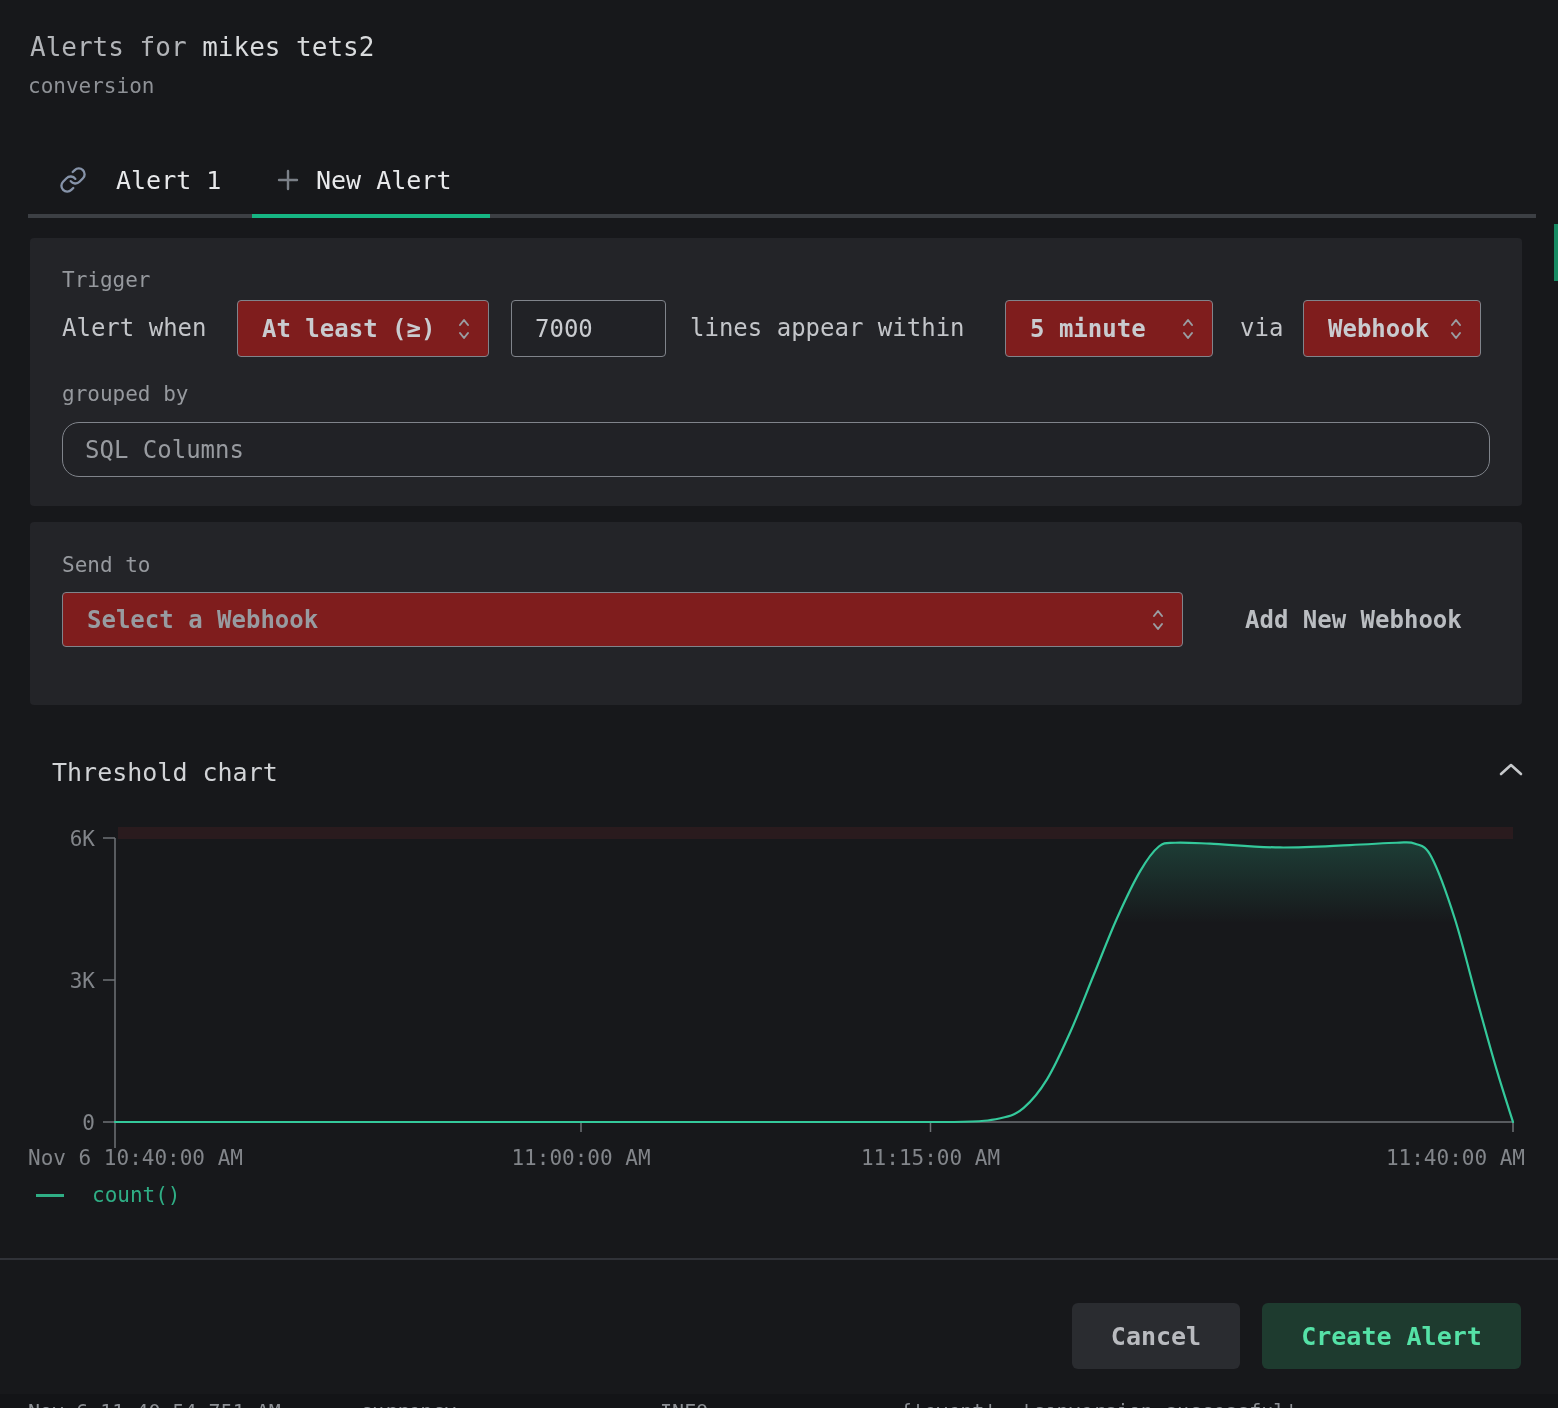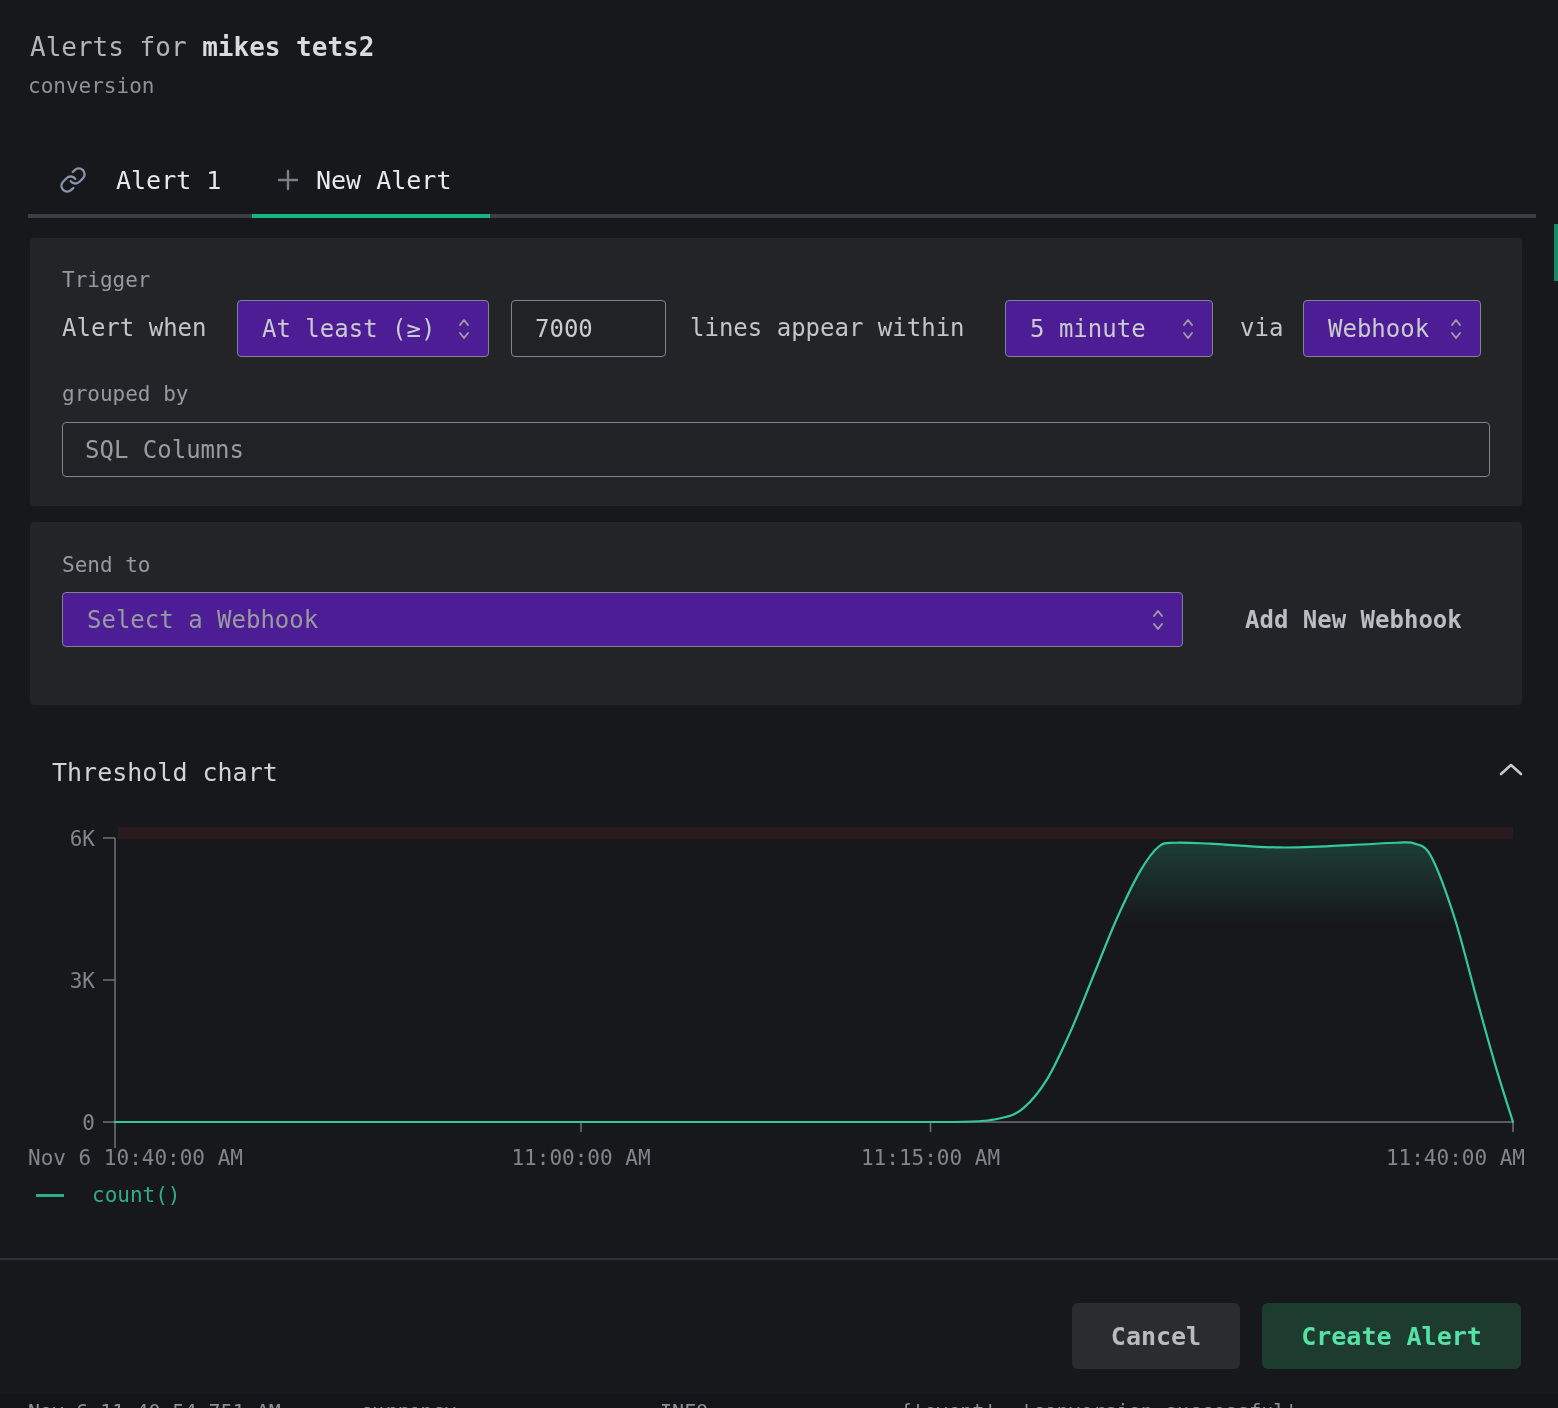--- a/index.html
+++ b/index.html
@@ -5,37 +5,37 @@
   html,body{margin:0;padding:0;background:#101114;}
   .page{
     position:relative;width:1558px;height:1408px;overflow:hidden;
     background:#17181b;
     font-family:"DejaVu Sans Mono","Liberation Mono",monospace;
     color:#c3c5c9;
   }
   .abs{position:absolute;}
   
   .title{left:30px;top:32px;font-size:26px;color:#b2b4b8;white-space:pre;}
-  .title b{color:#d9dbdd;font-weight:bold;}
+  .title b{color:#d9dbdd;font-weight:normal;}
   .subtitle{left:28px;top:74px;font-size:21px;color:#8e9196;}
   
   .tab{display:flex;align-items:center;height:44px;top:158px;cursor:pointer;}
   .tab-label{font-size:25px;color:#e8e9eb;}
   .tabbar-line{left:28px;top:214px;width:1508px;height:4px;background:#3c3f44;}
   .tabbar-active{left:252px;top:214px;width:238px;height:4px;background:#16b583;}
   
   .card{background:#232428;border-radius:4px;}
   .card1{left:30px;top:238px;width:1492px;height:268px;}
   .card2{left:30px;top:522px;width:1492px;height:183px;}
   .sec-label{font-size:21px;color:#96999e;}
   .rowtext{font-size:24px;color:#c3c5c9;line-height:57px;}
   .selbox{
-    height:57px;border:1px solid #80848b;border-radius:4px;background:#4c1d95;
+    height:57px;border:1px solid #80848b;border-radius:4px;background:#7f1d1d;
     display:flex;align-items:center;justify-content:space-between;
-    box-sizing:border-box;padding:0 16px 0 24px;cursor:pointer;
+    box-sizing:border-box;padding:0 16px 0 24px;cursor:pointer;font-weight:bold;
   }
   .selbox .sel-text{font-size:24px;color:#c9cbcf;white-space:pre;}
   .numbox{
     height:57px;border:1px solid #80848b;border-radius:4px;background:#212226;
     display:flex;box-sizing:border-box;overflow:hidden;gap:36px;
   }
   .numbox input{
     width:124px;border:0;background:transparent;color:#c9cbcf;
     font-family:inherit;font-size:24px;padding:0 0 0 23px;outline:none;
   }
@@ -146,21 +146,21 @@
       <span class="sel-text">Webhook</span>
       <span style="display:flex;">
         <svg width="16" height="26" viewBox="0 0 16 26" fill="none" stroke="#9a9da2" stroke-width="2" stroke-linecap="round" stroke-linejoin="round">
           <polyline points="4,9 8,4 12,9"></polyline>
             <polyline points="4,17 8,22 12,17"></polyline>
         </svg>
       </span>
     </div>
 
     <div class="abs sec-label" style="left:32px;top:144px;">grouped by</div>
-    <input class="abs txtinput" style="left: 32px; top: 184px; width: 1428px;" type="text" placeholder="SQL Columns">
+    <input class="abs txtinput" style="left: 32px; top: 184px; width: 1428px; border-radius: 17px;" type="text" placeholder="SQL Columns">
   </div>
 
   <div class="abs card card2">
     <div class="abs sec-label" style="left:32px;top:31px;">Send to</div>
     <div class="abs selbox" style="left:32px;top:70px;width:1121px;height:55px;">
       <span class="sel-text" style="color:#989ba0;">Select a Webhook</span>
       <span style="display:flex;">
         <svg width="16" height="26" viewBox="0 0 16 26" fill="none" stroke="#9a9da2" stroke-width="2" stroke-linecap="round" stroke-linejoin="round">
           <polyline points="4,9 8,4 12,9"></polyline>
             <polyline points="4,17 8,22 12,17"></polyline>

